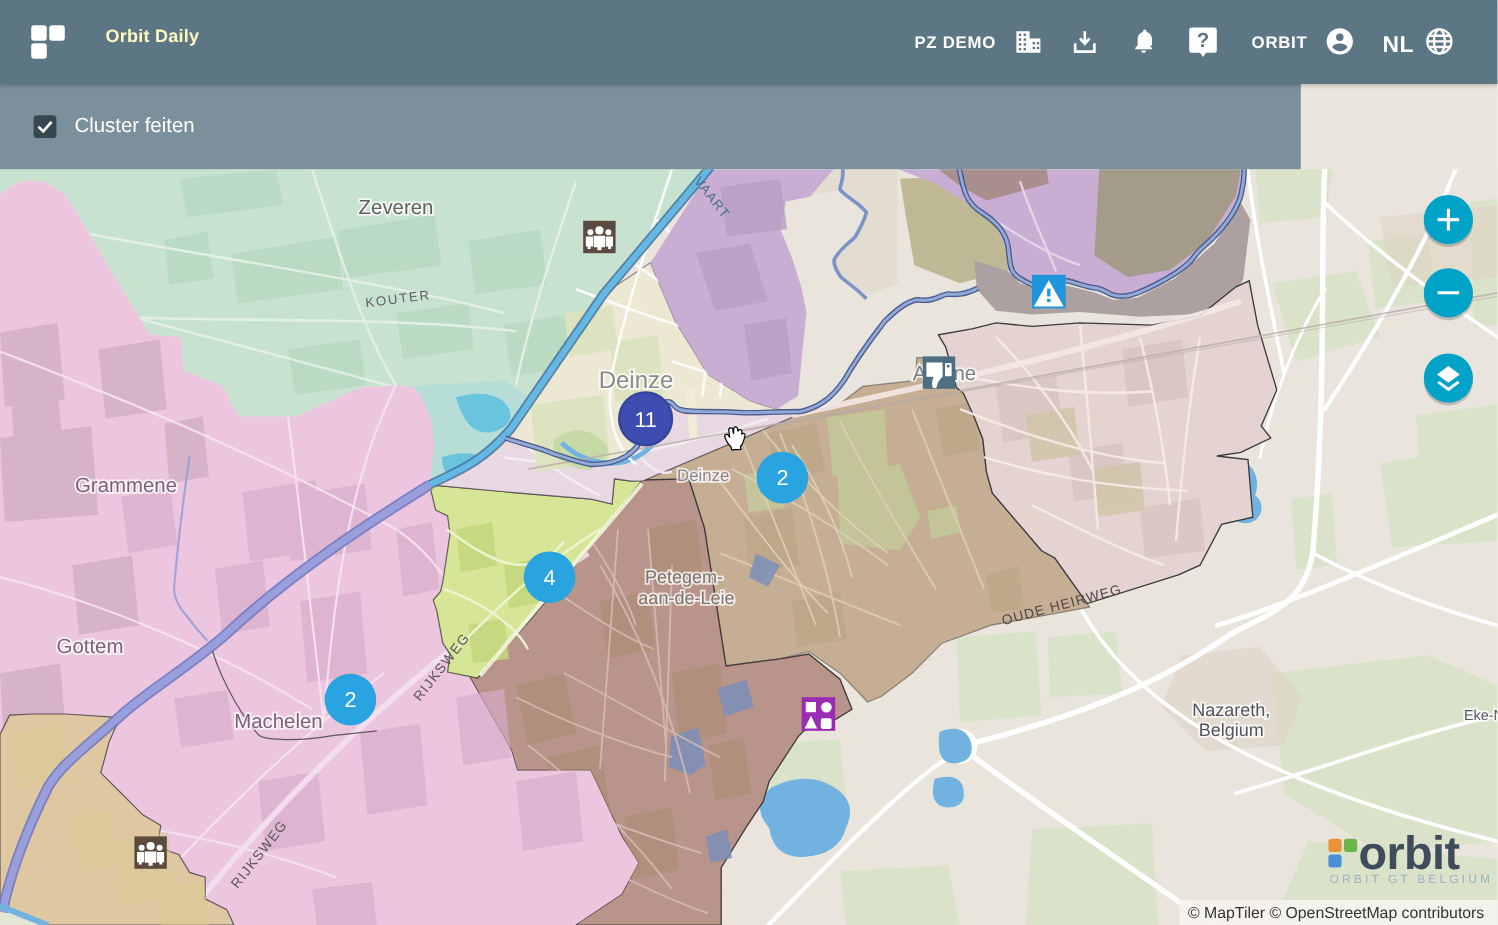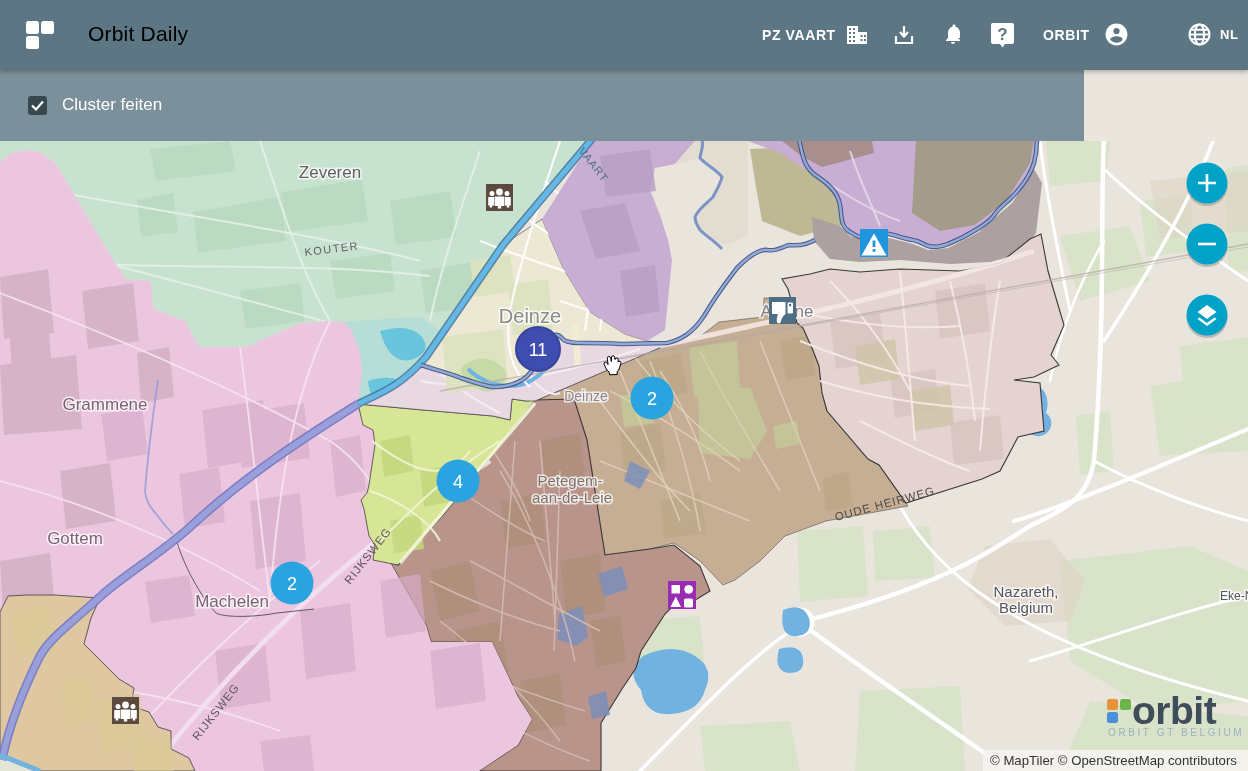--- a/index.html
+++ b/index.html
@@ -1,36 +1,36 @@
 <!DOCTYPE html>
 <html><head>
 <meta charset="utf-8">
 <style>
 html,body{margin:0;padding:0;width:1248px;height:771px;overflow:hidden;font-family:"Liberation Sans",sans-serif;}
 #app{position:relative;width:1248px;height:771px;background:#eae6de;}
 #bar1{position:absolute;left:0;top:0;width:1248px;height:70px;background:#5d7683;z-index:20;box-shadow:0 2px 4px rgba(0,0,0,.25);}
 #bar2{position:absolute;left:0;top:70px;width:1084px;height:71px;background:#7b909b;z-index:19;}
 .sq{position:absolute;background:#fff;border-radius:2.5px;width:12.5px;height:12.5px;}
-#title{position:absolute;left:88px;top:22px;color:#000000;font-size:21px;font-weight:normal;letter-spacing:.2px;}
+#title{position:absolute;left:88px;top:22px;color:#fef9c3;font-size:15px;font-weight:bold;letter-spacing:.2px;}
 .navtxt{position:absolute;top:27px;color:#fff;font-size:14px;font-weight:bold;letter-spacing:.6px;}
 #cbx{position:absolute;left:28px;top:26px;width:19px;height:19px;background:#37474f;border-radius:3px;}
 #cbxlbl{position:absolute;left:62px;top:25px;color:#fff;font-size:17px;}
 #map{position:absolute;left:0;top:141px;width:1248px;height:630px;}
 </style>
 </head>
 <body>
 <div id="app">
 <div id="bar1">
   <div class="sq" style="left:26px;top:21px"></div>
   <div class="sq" style="left:41px;top:21px"></div>
   <div class="sq" style="left:26px;top:36px"></div>
   <div id="title">Orbit Daily</div>
-  <div class="navtxt" style="left:762px">PZ VAART</div>
+  <div class="navtxt" style="left:762px">PZ DEMO</div>
   <div class="navtxt" style="left:1043px">ORBIT</div>
-  <div class="navtxt" style="left:1220px;font-size:13px">NL</div>
+  <div class="navtxt" style="left:1152px;font-size:19px">NL</div>
   <svg style="position:absolute;left:845px;top:23px" width="24" height="24" viewBox="0 0 24 24" fill="#fff">
     <path d="M2 3h11v18H2zM13 9h9v12h-9z"></path>
     <g fill="#5d7683">
           <rect x="4" y="5" width="2" height="2"></rect>
           <rect x="8" y="5" width="2" height="2"></rect>
           <rect x="4" y="9" width="2" height="2"></rect>
           <rect x="8" y="9" width="2" height="2"></rect>
           <rect x="4" y="13" width="2" height="2"></rect>
           <rect x="8" y="13" width="2" height="2"></rect>
           <rect x="4" y="17" width="2" height="2"></rect>

